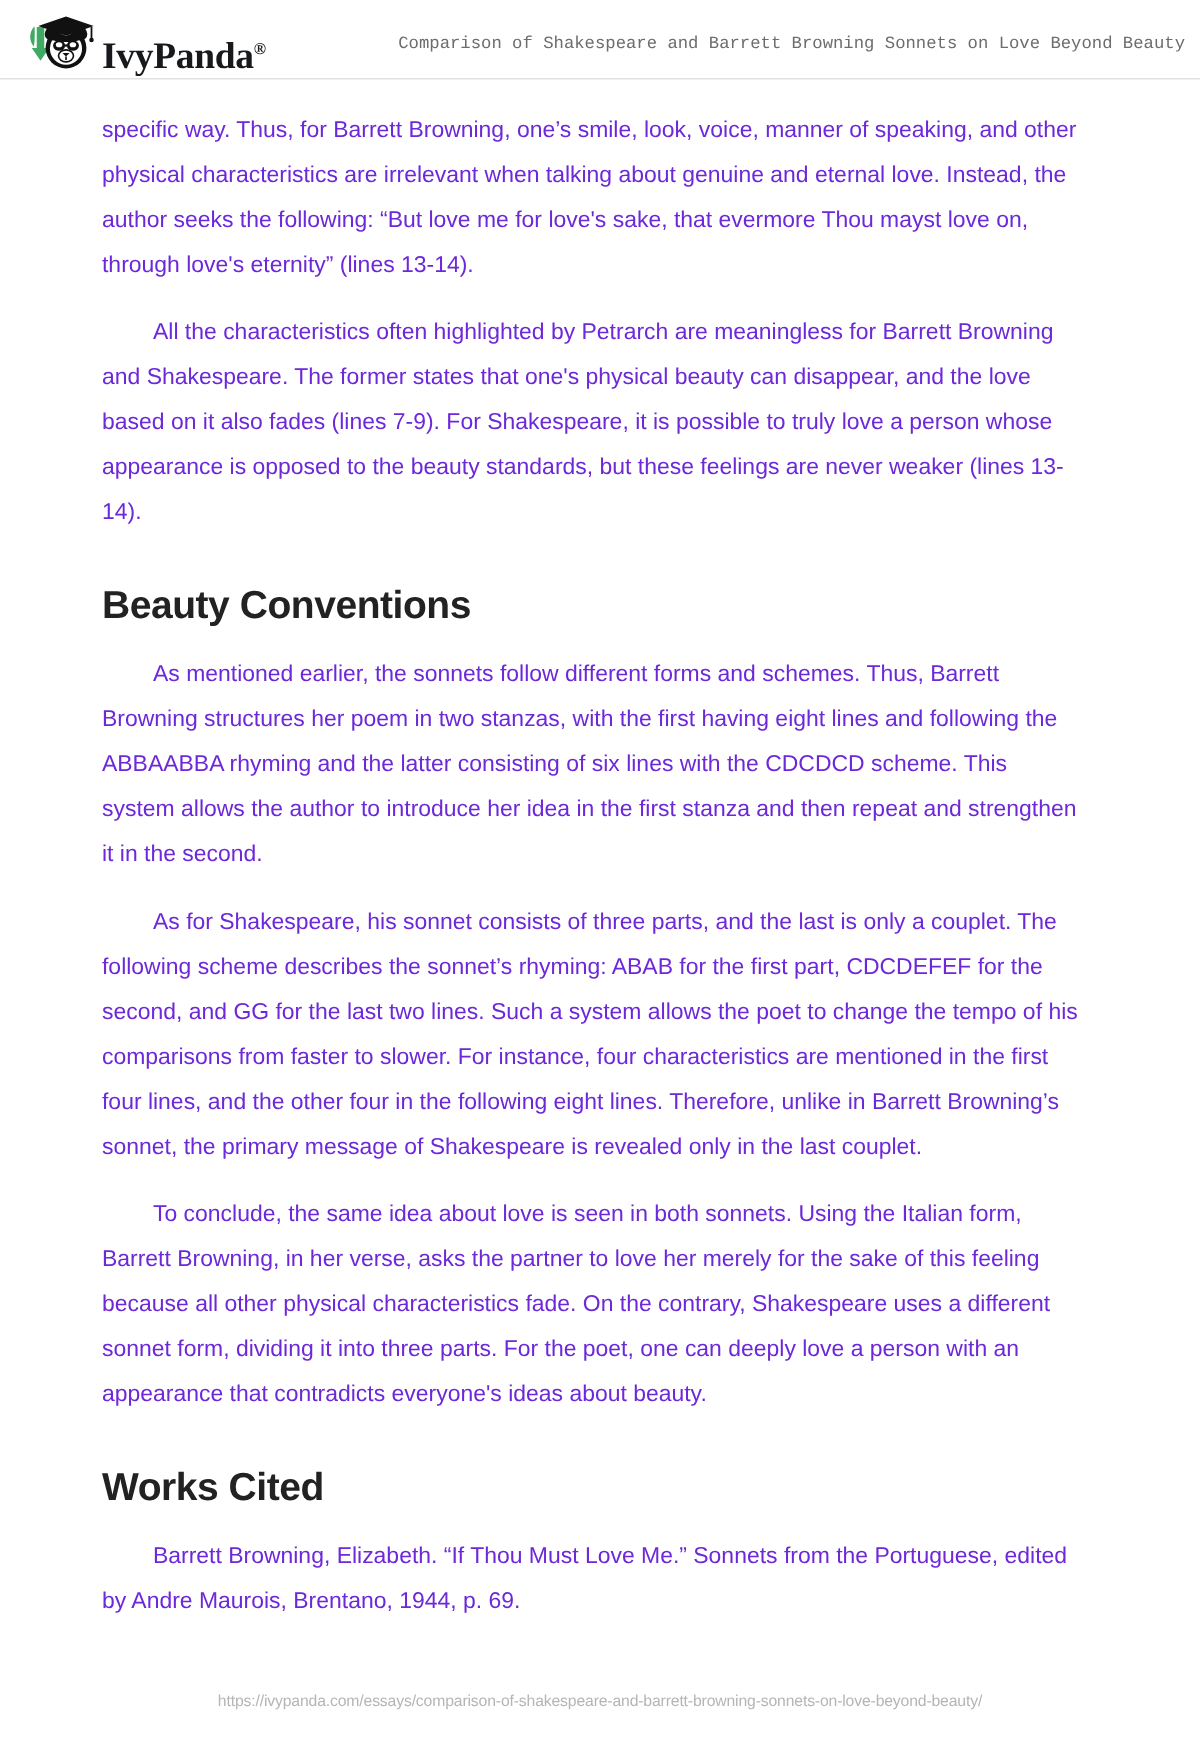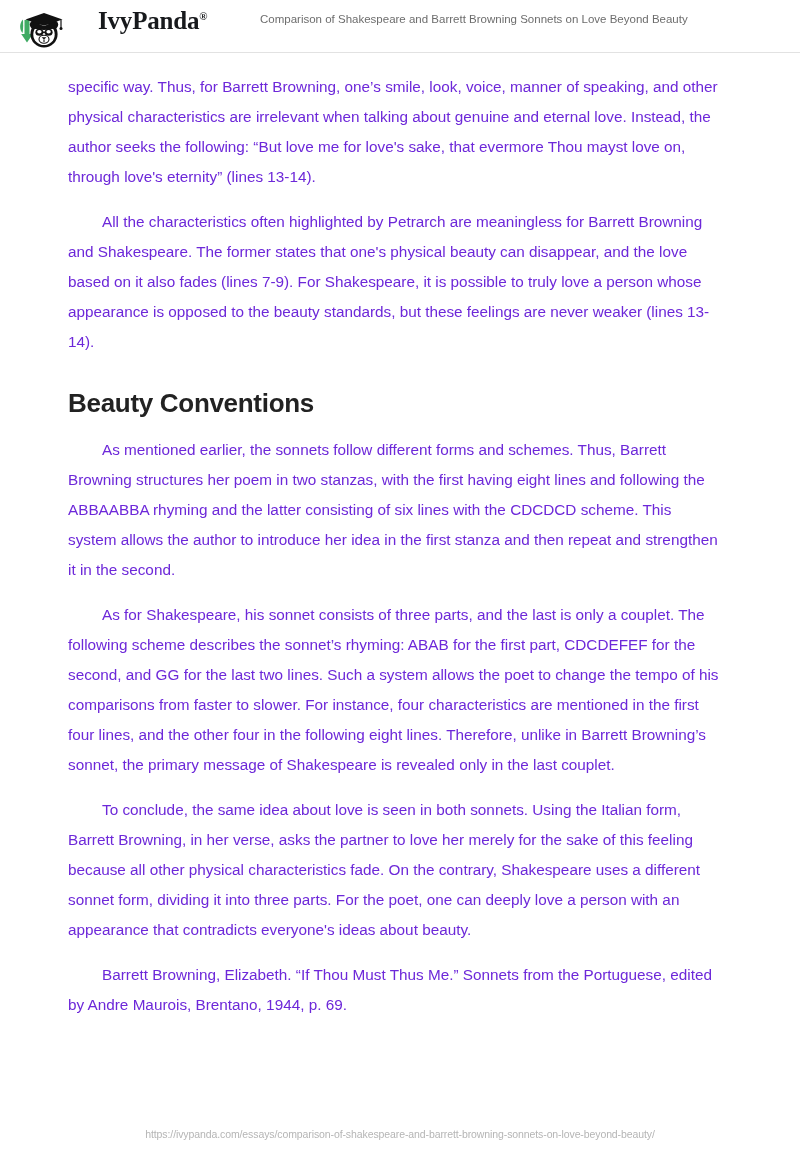--- a/index.html
+++ b/index.html
@@ -28,23 +28,22 @@
     width: 800px;
     height: 53px;
     box-sizing: border-box;
     border-bottom: 1px solid #e2e2e2;
   }
   .brand {
     position: absolute;
     left: 14px;
     top: 7px;
     display: flex;
-    align-items: flex-start;
+    align-items: flex-end;
     height: 42px;
-    gap: 30px;
   }
   .brand-mark {
     width: 52px;
     height: 44px;
     flex: 0 0 auto;
     display: block;
   }
   .brand-name {
     font-family: "Liberation Serif", serif;
     font-weight: bold;
@@ -57,26 +56,26 @@
     top: 1px;
   }
   .brand-reg {
     font-size: 11px;
     vertical-align: super;
     font-weight: bold;
   }
   .doc-title {
     position: absolute;
     left: 260px;
-    top: 13px;
+    top: 23px;
     width: 530px;
-    text-align: left;
+    text-align: right;
     font-size: 11.5px;
     color: #6d6d6d;
-    font-family: Liberation Sans, sans-serif;
+    font-family: Liberation Mono, monospace;
     white-space: nowrap;
   }
 
   
   .content {
     position: absolute;
     left: 68px;
     top: 72px;
     width: 652px;
   }
@@ -169,22 +168,23 @@
 
     <h2 class="section">Beauty Conventions</h2>
 
     <p class="para indent">As mentioned earlier, the sonnets follow different forms and schemes. Thus, Barrett Browning structures her poem in two stanzas, with the first having eight lines and following the ABBAABBA rhyming and the latter consisting of six lines with the CDCDCD scheme. This system allows the author to introduce her idea in the first stanza and then repeat and strengthen it in the second.</p>
 
     <p class="para indent">As for Shakespeare, his sonnet consists of three parts, and the last is only a couplet. The following scheme describes the sonnet’s rhyming: ABAB for the first part, CDCDEFEF for the second, and GG for the last two lines. Such a system allows the poet to change the tempo of his comparisons from faster to slower. For instance, four characteristics are mentioned in the first four lines, and the other four in the following eight lines. Therefore, unlike in Barrett Browning’s sonnet, the primary message of Shakespeare is revealed only in the last couplet.</p>
 
 
     <p class="para indent">To conclude, the same idea about love is seen in both sonnets. Using the Italian form, Barrett Browning, in her verse, asks the partner to love her merely for the sake of this feeling because all other physical characteristics fade. On the contrary, Shakespeare uses a different sonnet form, dividing it into three parts. For the poet, one can deeply love a person with an appearance that contradicts everyone's ideas about beauty.</p>
 
+    <h2 class="section">Works Cited</h2>
 
-    <p class="para indent"><span>Barrett Browning, Elizabeth. “If Thou Must Thus Me.” </span><span class="cite-title">Sonnets from the Portuguese</span><span>, edited by Andre Maurois, Brentano, 1944, p. 69.</span></p>
+    <p class="para indent"><span>Barrett Browning, Elizabeth. “If Thou Must Love Me.” </span><span class="cite-title">Sonnets from the Portuguese</span><span>, edited by Andre Maurois, Brentano, 1944, p. 69.</span></p>
 
   </div>
 
   <div class="page-footer">
     <span class="footer-url">https://ivypanda.com/essays/comparison-of-shakespeare-and-barrett-browning-sonnets-on-love-beyond-beauty/</span>
   </div>
 
 </div>
 
 </body></html>

